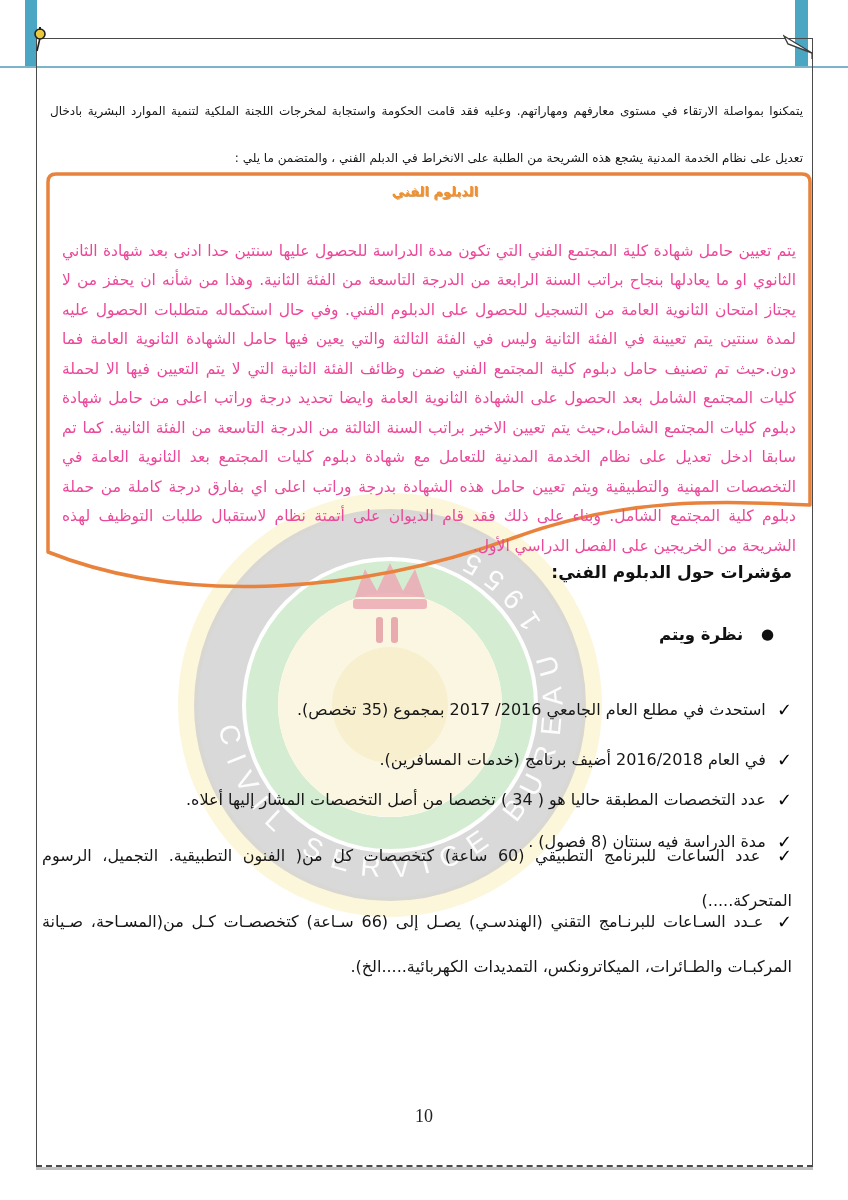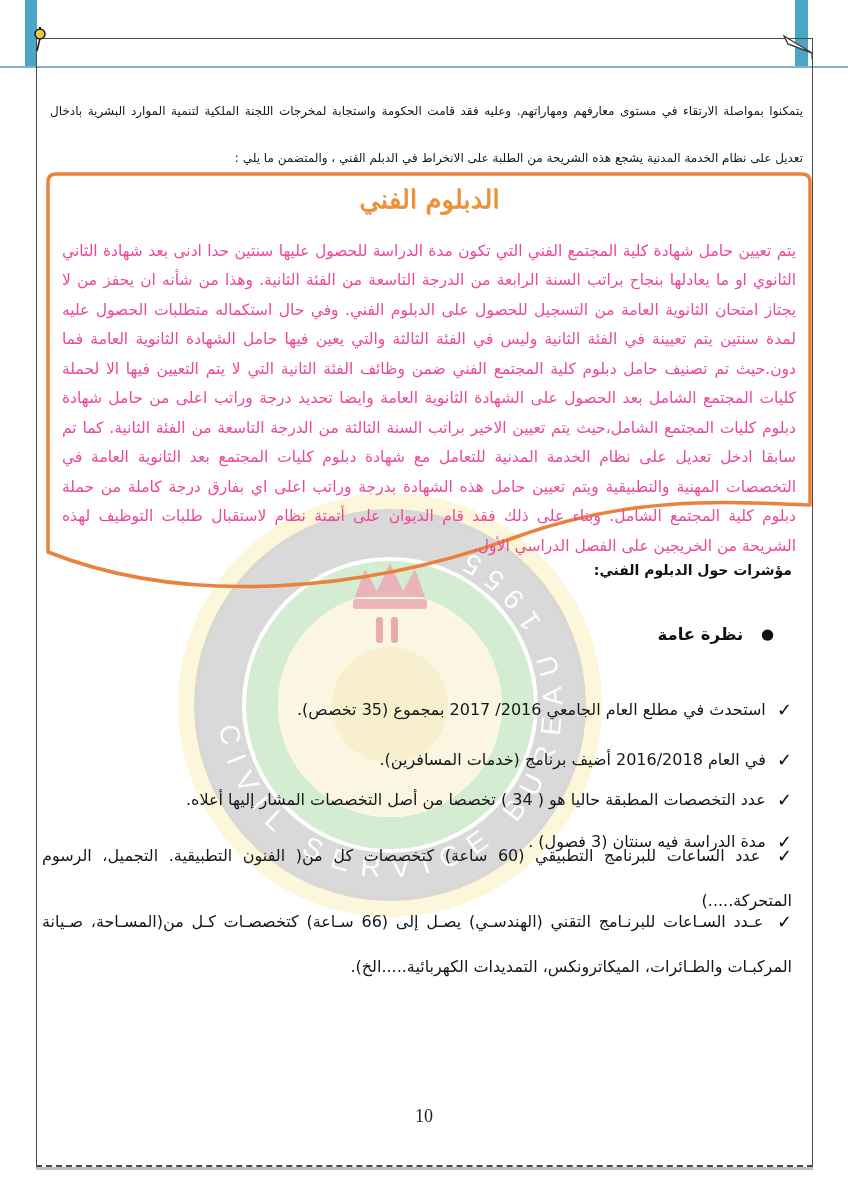--- a/index.html
+++ b/index.html
@@ -21,39 +21,39 @@
   .pin{position:absolute;left:30px;top:26px;}
   .fold{position:absolute;left:783px;top:33px;}
   
   .intro{
     position:absolute;top:76px;left:50px;width:753px;direction:rtl;
     font-size:12px;line-height:47px;text-align:justify;text-justify:inter-word;color:#161616;
   }
   
   .boxsvg{position:absolute;left:46px;top:172px;pointer-events:none;}
   .box-title{
-    position:absolute;left:46px;top:184px;width:766px;text-align:center;
-    font-size:26px;font-weight:normal;color:#F2902D;direction:rtl;
+    position:absolute;left:52px;top:184px;width:766px;text-align:center;
+    font-size:13px;font-weight:bold;color:#F2902D;direction:rtl;
     text-shadow:1px 1px 0 #d8a36b;
   }
   .box-body{
     position:absolute;left:62px;top:221px;width:734px;direction:rtl;
     font-size:15.5px;line-height:29.5px;text-align:justify;text-justify:inter-word;color:#ec4899;
   }
   
   .wm-seal{position:absolute;left:170px;top:485px;opacity:.5;pointer-events:none;}
   .wm-slogan{
     position:absolute;left:168px;top:788px;width:405px;text-align:center;direction:rtl;
     font-size:42px;font-weight:bold;color:#EFC93A;opacity:.8;pointer-events:none;
     letter-spacing:1px;white-space:nowrap;
   }
   
   .ind-heading{
     position:absolute;top:562px;right:56px;direction:rtl;
-    font-size:14px;font-weight:bold;color:#111;
+    font-size:17px;font-weight:bold;color:#111;
   }
   .overview{
     position:absolute;top:625px;right:74px;direction:rtl;font-size:16.5px;font-weight:bold;color:#111;
   }
   .overview .dot{display:inline-block;margin-left:12px;font-size:15px;transform:translateY(-1px);}
   .check-item{
     position:absolute;left:42px;right:56px;direction:rtl;
     font-size:16px;line-height:45px;text-align:justify;text-justify:inter-word;color:#161616;
   }
   .check-item .tick{
@@ -115,38 +115,38 @@
              C 140 435, 320 420, 470 365
              C 580 325, 672 329, 764 333" fill="none" stroke="#E8823C" stroke-width="3.5" stroke-linecap="round" stroke-linejoin="round"></path>
   </svg>
   <div class="box-title">الدبلوم الفني</div>
   <p class="box-body">يتم تعيين حامل شهادة كلية المجتمع الفني التي تكون مدة الدراسة للحصول عليها سنتين حدا ادنى بعد شهادة الثاني الثانوي او ما يعادلها بنجاح براتب السنة الرابعة من الدرجة التاسعة من الفئة الثانية. وهذا من شأنه ان يحفز من لا يجتاز امتحان الثانوية العامة من التسجيل للحصول على الدبلوم الفني. وفي حال استكماله متطلبات الحصول عليه  لمدة سنتين يتم تعيينة في الفئة الثانية وليس في الفئة الثالثة والتي يعين فيها حامل الشهادة الثانوية العامة فما دون.حيث تم تصنيف حامل دبلوم كلية المجتمع الفني ضمن وظائف الفئة الثانية التي لا يتم التعيين فيها الا لحملة كليات المجتمع الشامل بعد الحصول على الشهادة الثانوية العامة وايضا تحديد درجة  وراتب اعلى من حامل شهادة دبلوم كليات المجتمع الشامل،حيث يتم تعيين الاخير براتب السنة الثالثة من الدرجة التاسعة من الفئة الثانية.  كما تم سابقا ادخل تعديل على  نظام الخدمة المدنية للتعامل مع شهادة دبلوم كليات المجتمع بعد الثانوية العامة في التخصصات المهنية والتطبيقية ويتم تعيين حامل هذه الشهادة بدرجة وراتب اعلى اي بفارق درجة كاملة من حملة دبلوم كلية المجتمع الشامل. وبناء على ذلك فقد قام الديوان على أتمتة نظام لاستقبال طلبات التوظيف لهذه الشريحة من الخريجين على الفصل الدراسي الأول.</p>
 
   <div class="ind-heading">مؤشرات حول الدبلوم الفني:</div>
 
   <div class="overview">
     <span class="dot">●</span>
-    <span>نظرة عامة</span>
+    <span>نظرة ويتم</span>
   </div>
 
   <div class="check-item" style="top:686px">
     <span class="tick">✓</span>
     <span>استحدث في مطلع  العام الجامعي 2016/ 2017 بمجموع (35 تخصص).</span>
   </div>
   <div class="check-item" style="top:736px">
     <span class="tick">✓</span>
     <span>في العام 2016/2018  أضيف برنامج (خدمات المسافرين).</span>
   </div>
   <div class="check-item" style="top:776px">
     <span class="tick">✓</span>
     <span>عدد التخصصات المطبقة حاليا هو ( 34 ) تخصصا من أصل التخصصات  المشار إليها أعلاه.</span>
   </div>
   <div class="check-item" style="top:818px">
     <span class="tick">✓</span>
-    <span>مدة الدراسة فيه سنتان (3 فصول) .</span>
+    <span>مدة الدراسة فيه سنتان (8 فصول) .</span>
   </div>
   <div class="check-item" style="top:832px">
     <span class="tick">✓</span>
     <span>عدد الساعات للبرنامج التطبيقي  (60 ساعة) كتخصصات كل من( الفنون التطبيقية. التجميل، الرسوم المتحركة.....)</span>
   </div>
   <div class="check-item" style="top:898px">
     <span class="tick">✓</span>
     <span>عـدد السـاعات للبرنـامج التقني (الهندسـي)  يصـل إلى  (66 سـاعة) كتخصصـات كـل من(المسـاحة، صـيانة المركبـات والطـائرات، الميكاترونكس، التمديدات  الكهربائية.....الخ).</span>
   </div>
 

